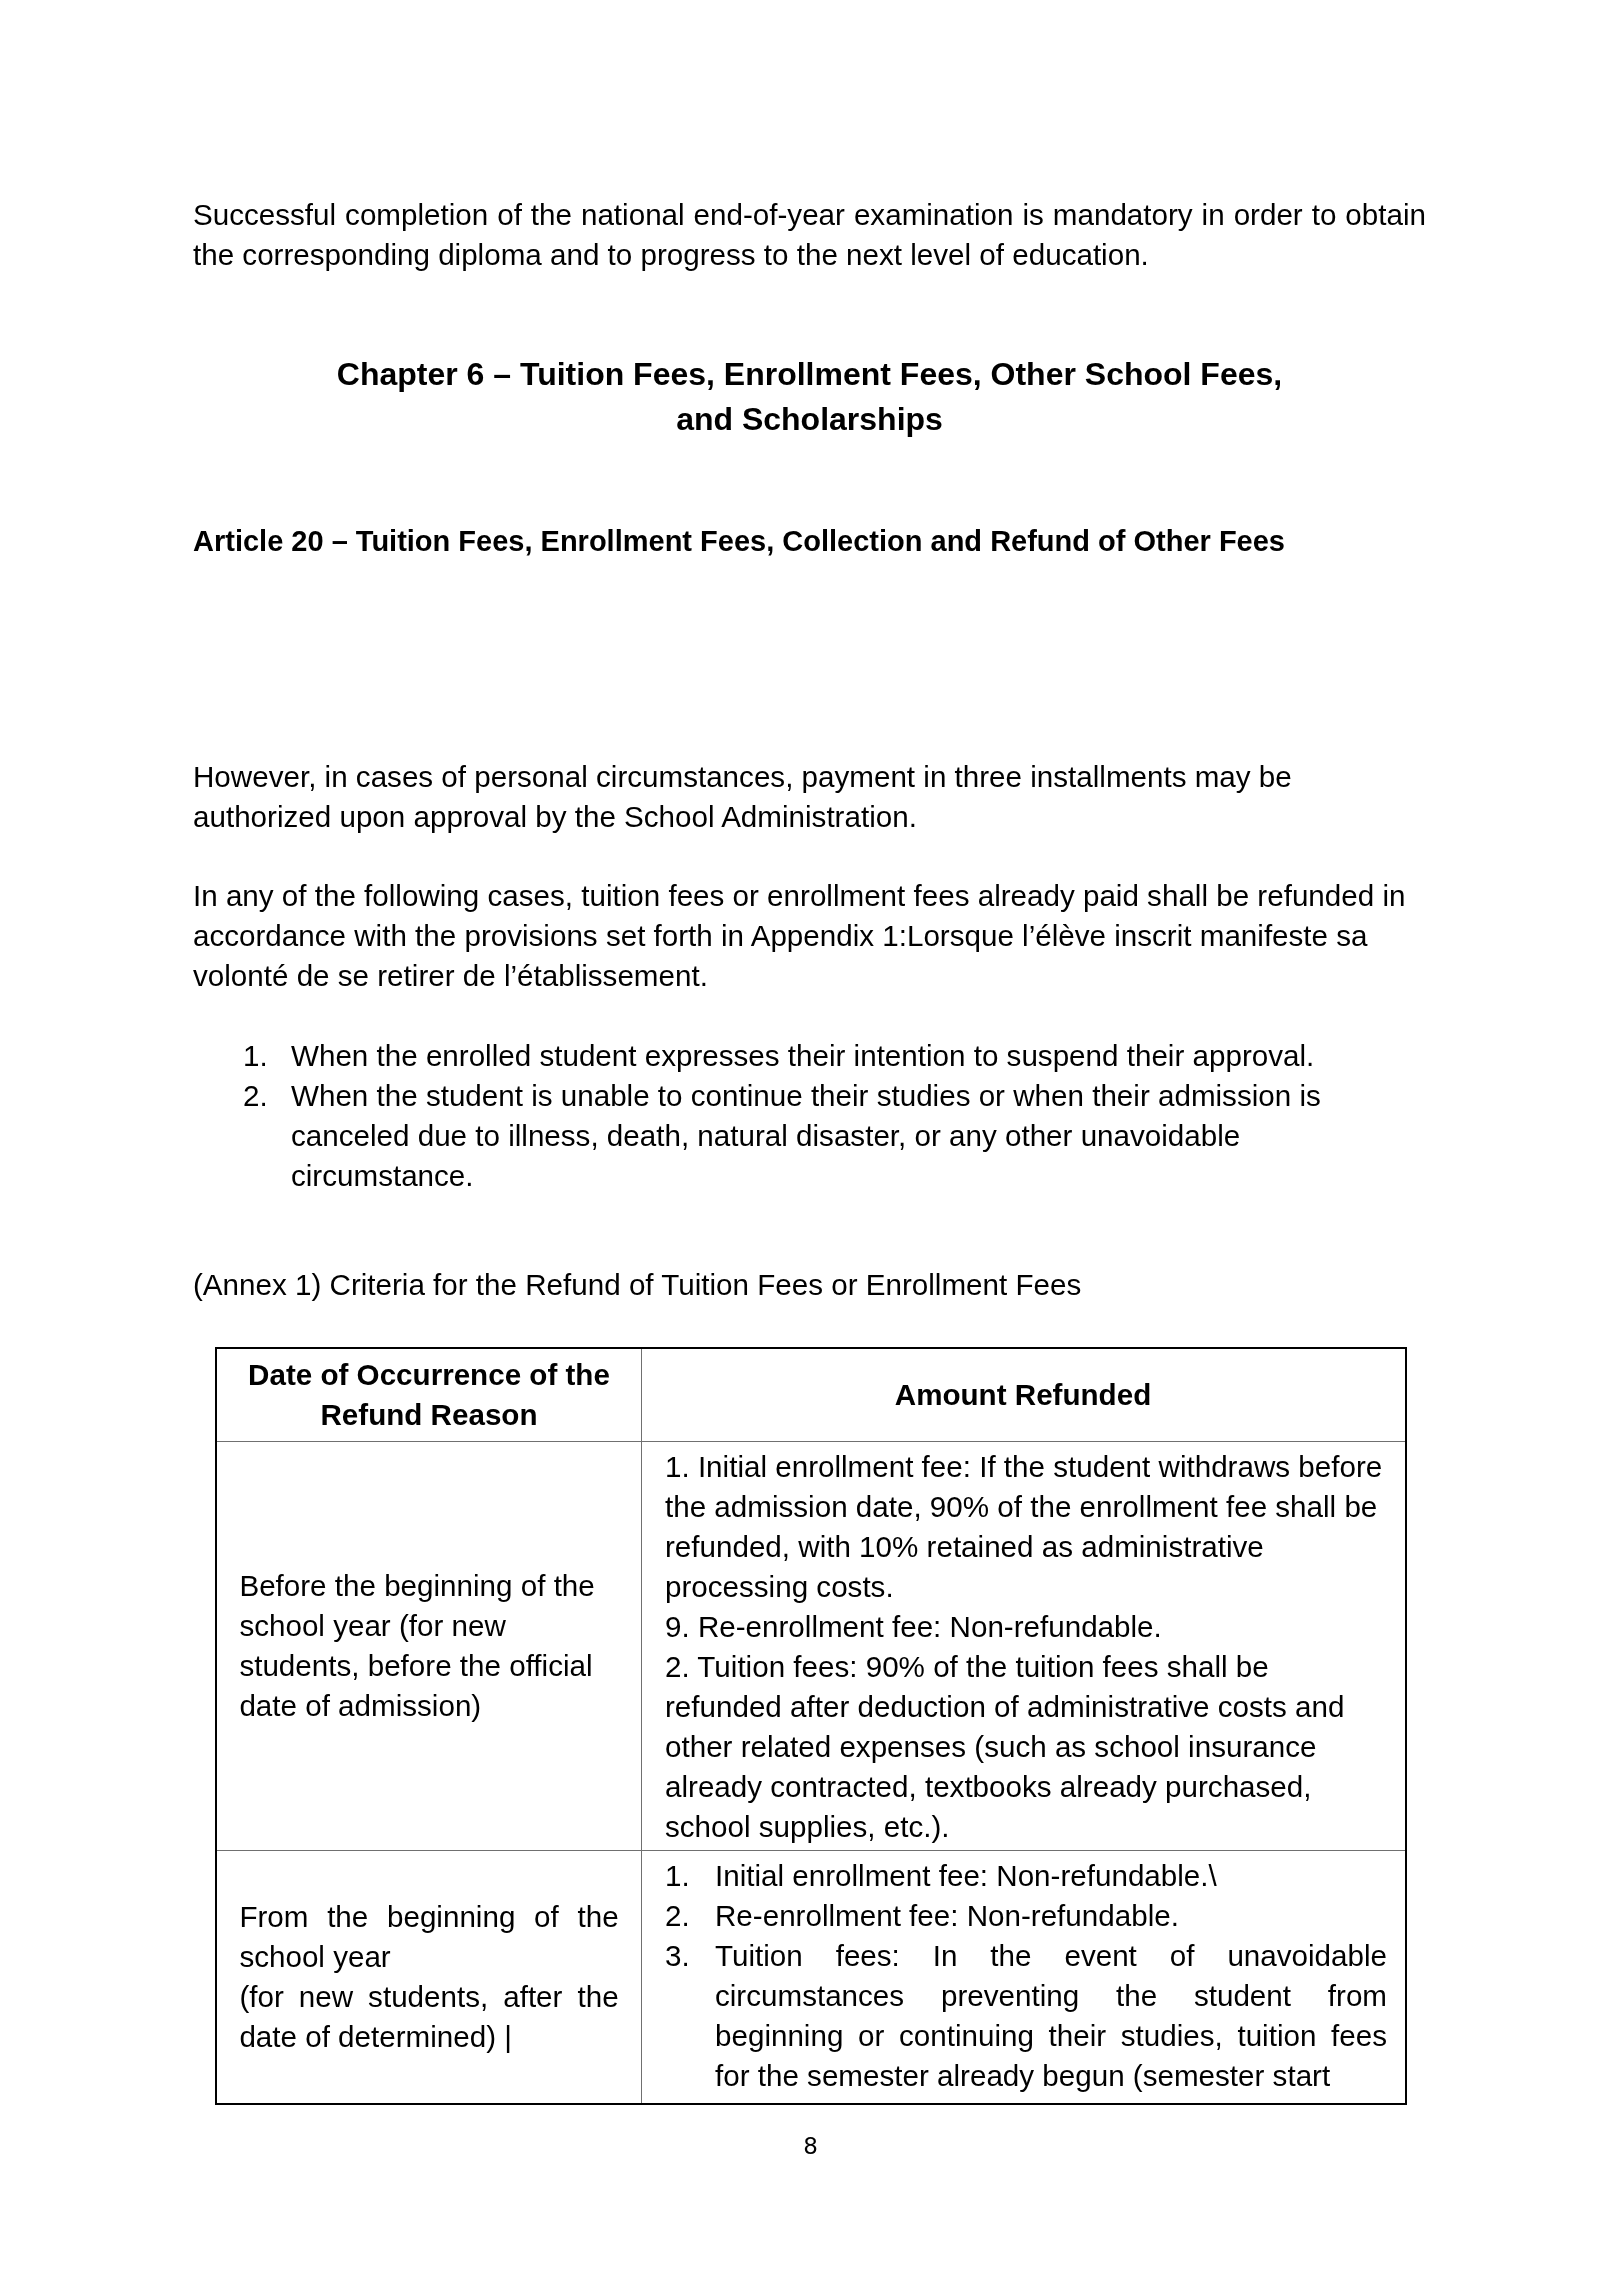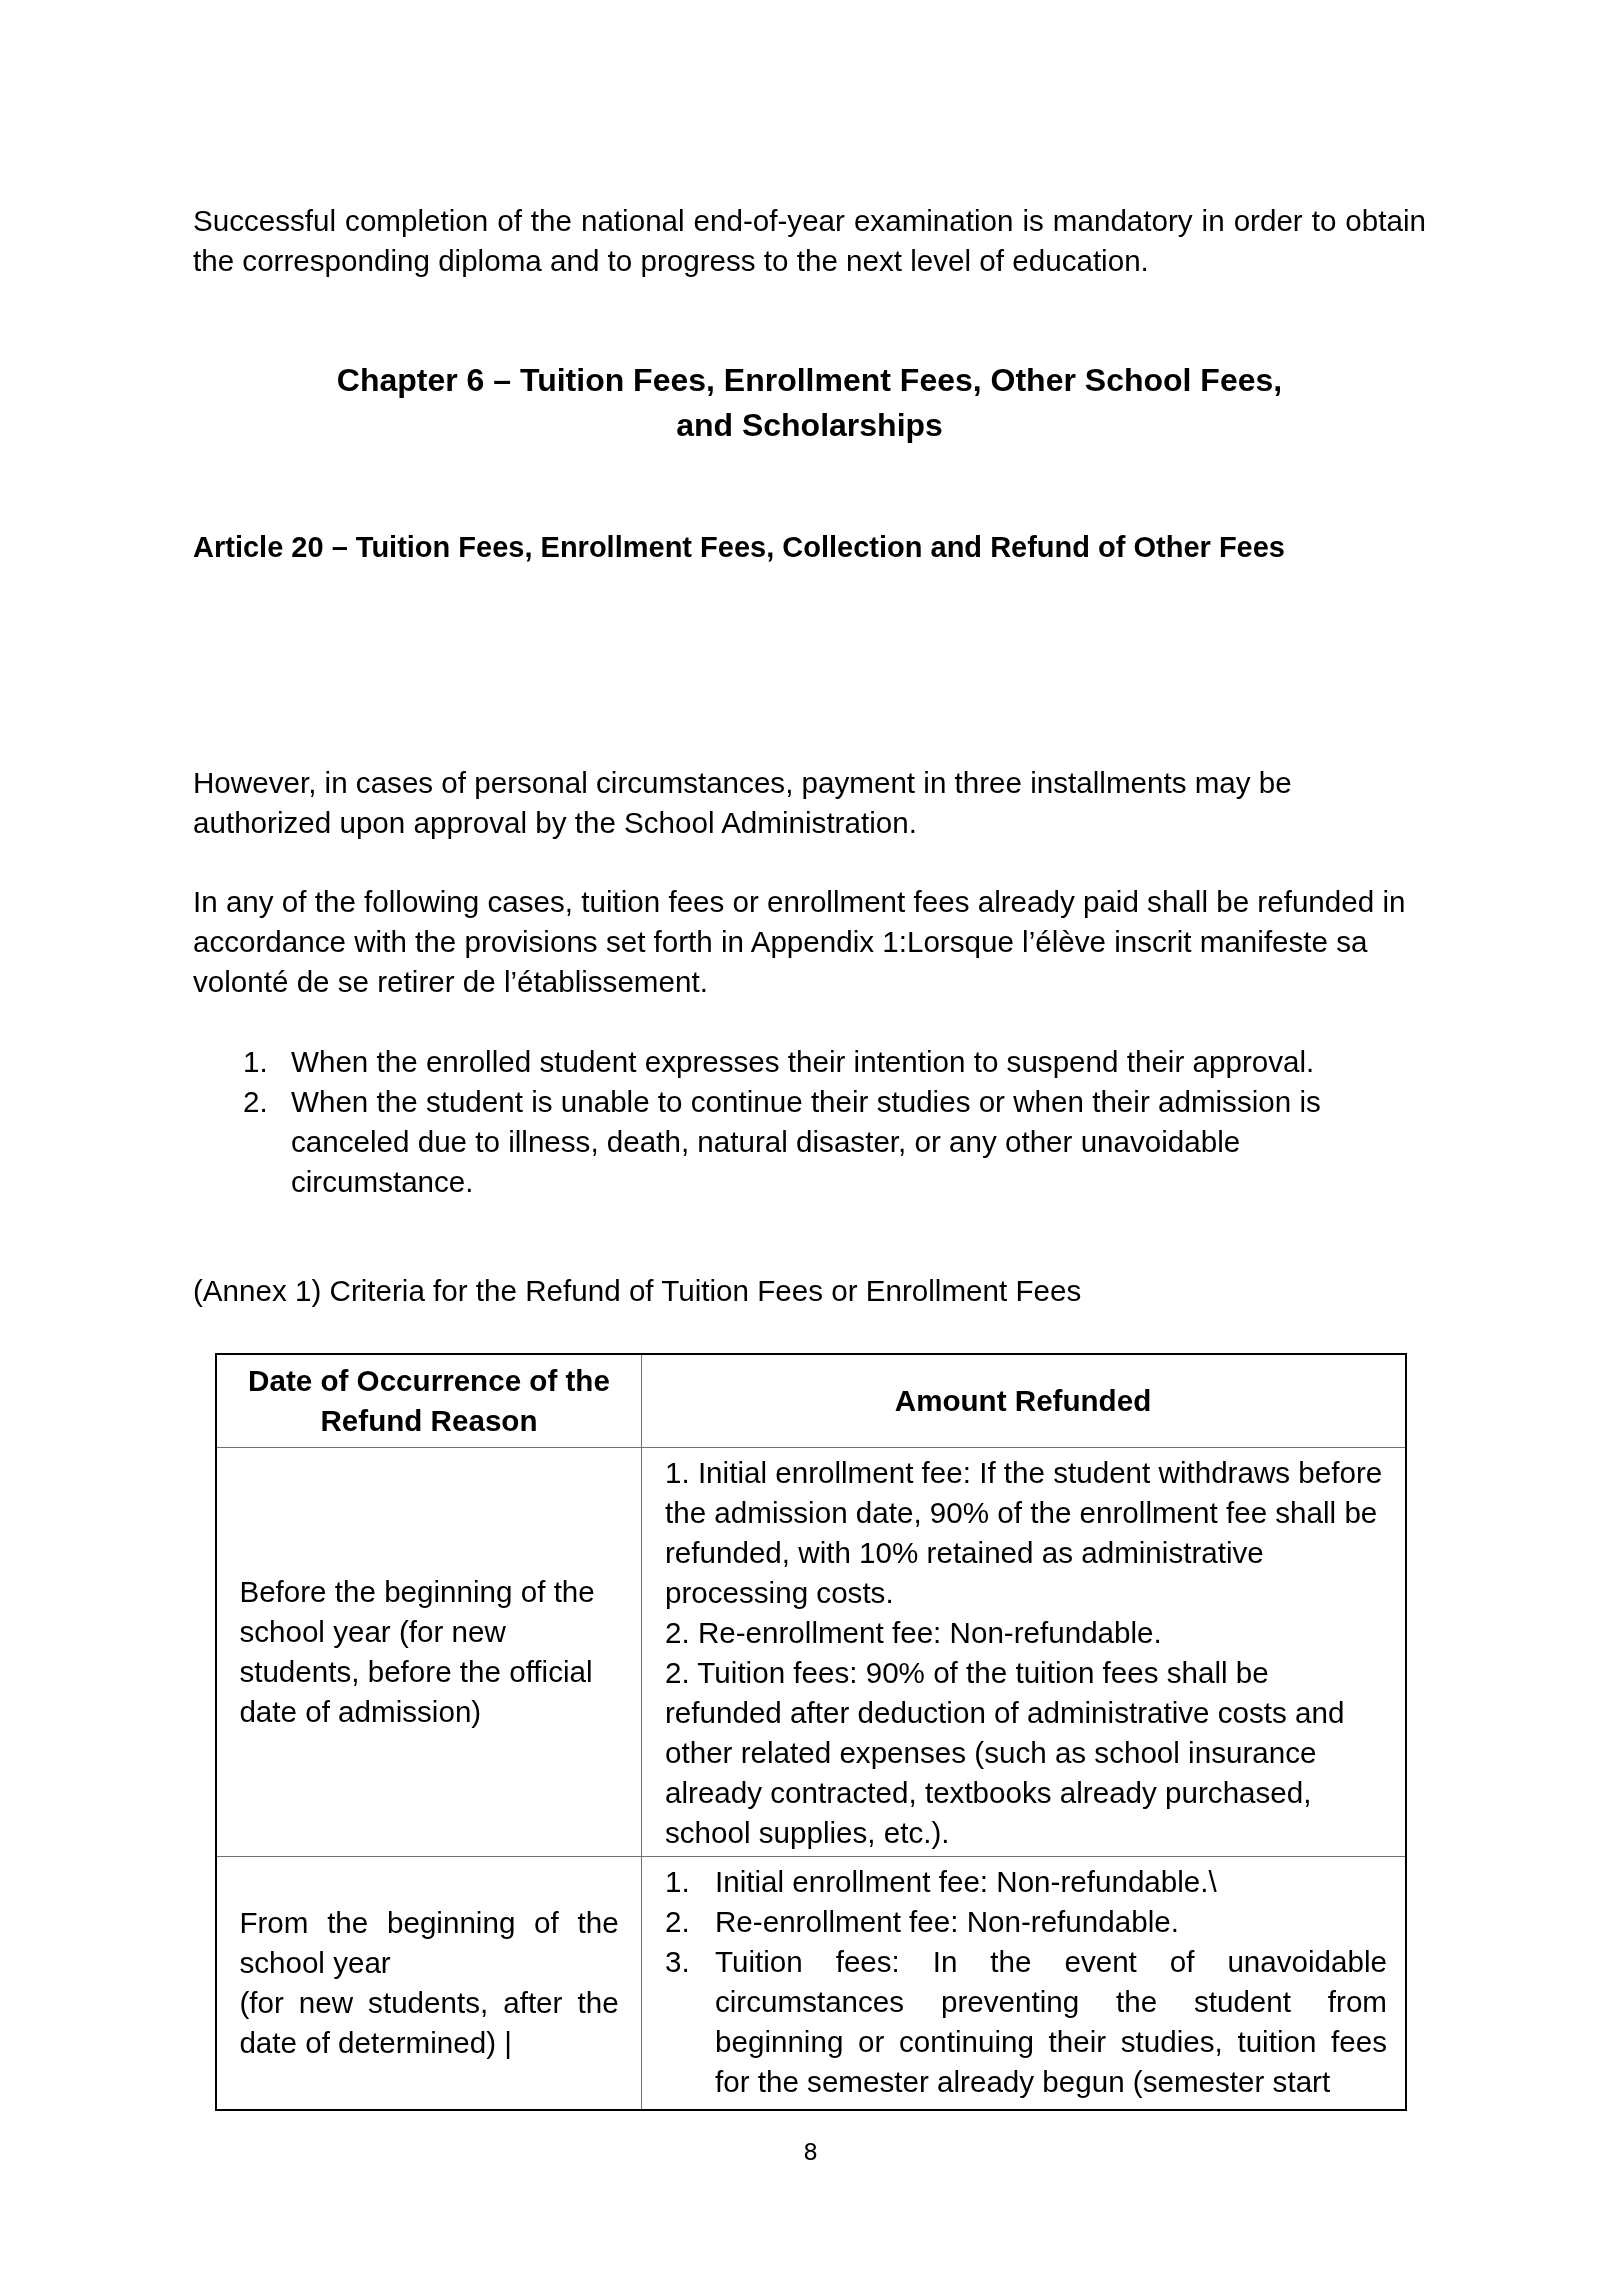--- a/index.html
+++ b/index.html
@@ -10,21 +10,21 @@
   body {
     width: 1622px;
     height: 2293px;
     position: relative;
     overflow: hidden;
     font-family: "Liberation Sans", sans-serif;
     color: #000000;
   }
   .page {
     position: absolute;
-    left: 0; top: 12px;
+    left: 0; top: 6px;
     width: 1622px;
     height: 1695px;
     background: #ffffff;
   }
   .block {
     position: absolute;
     left: 193px;
     width: 1233px;
     font-size: 29.6px;
     line-height: 40px;
@@ -222,21 +222,21 @@
       <div>
         <span class="line">Before the beginning of the</span>
         <span class="line">school year (for new</span>
         <span class="line">students, before the official</span>
         <span class="line">date of admission)</span>
       </div>
     </div>
     <div class="cell r1-right">
       <div class="plain-list">
         <div>1. Initial enrollment fee: If the student withdraws before the admission date, 90% of the enrollment fee shall be refunded, with 10% retained as administrative processing costs.</div>
-        <div>2. Re-enrollment fee: Non-refundable.</div>
+        <div>9. Re-enrollment fee: Non-refundable.</div>
         <div>2. Tuition fees: 90% of the tuition fees shall be refunded after deduction of administrative costs and other related expenses (such as school insurance already contracted, textbooks already purchased, school supplies, etc.).</div>
       </div>
     </div>
 
     <div class="cell r2-left">
       <div style="width:100%;">
         <span class="line j">From the beginning of the</span>
         <span class="line">school year</span>
         <span class="line j">(for new students, after the</span>
         <span class="line">date of determined) |</span>

